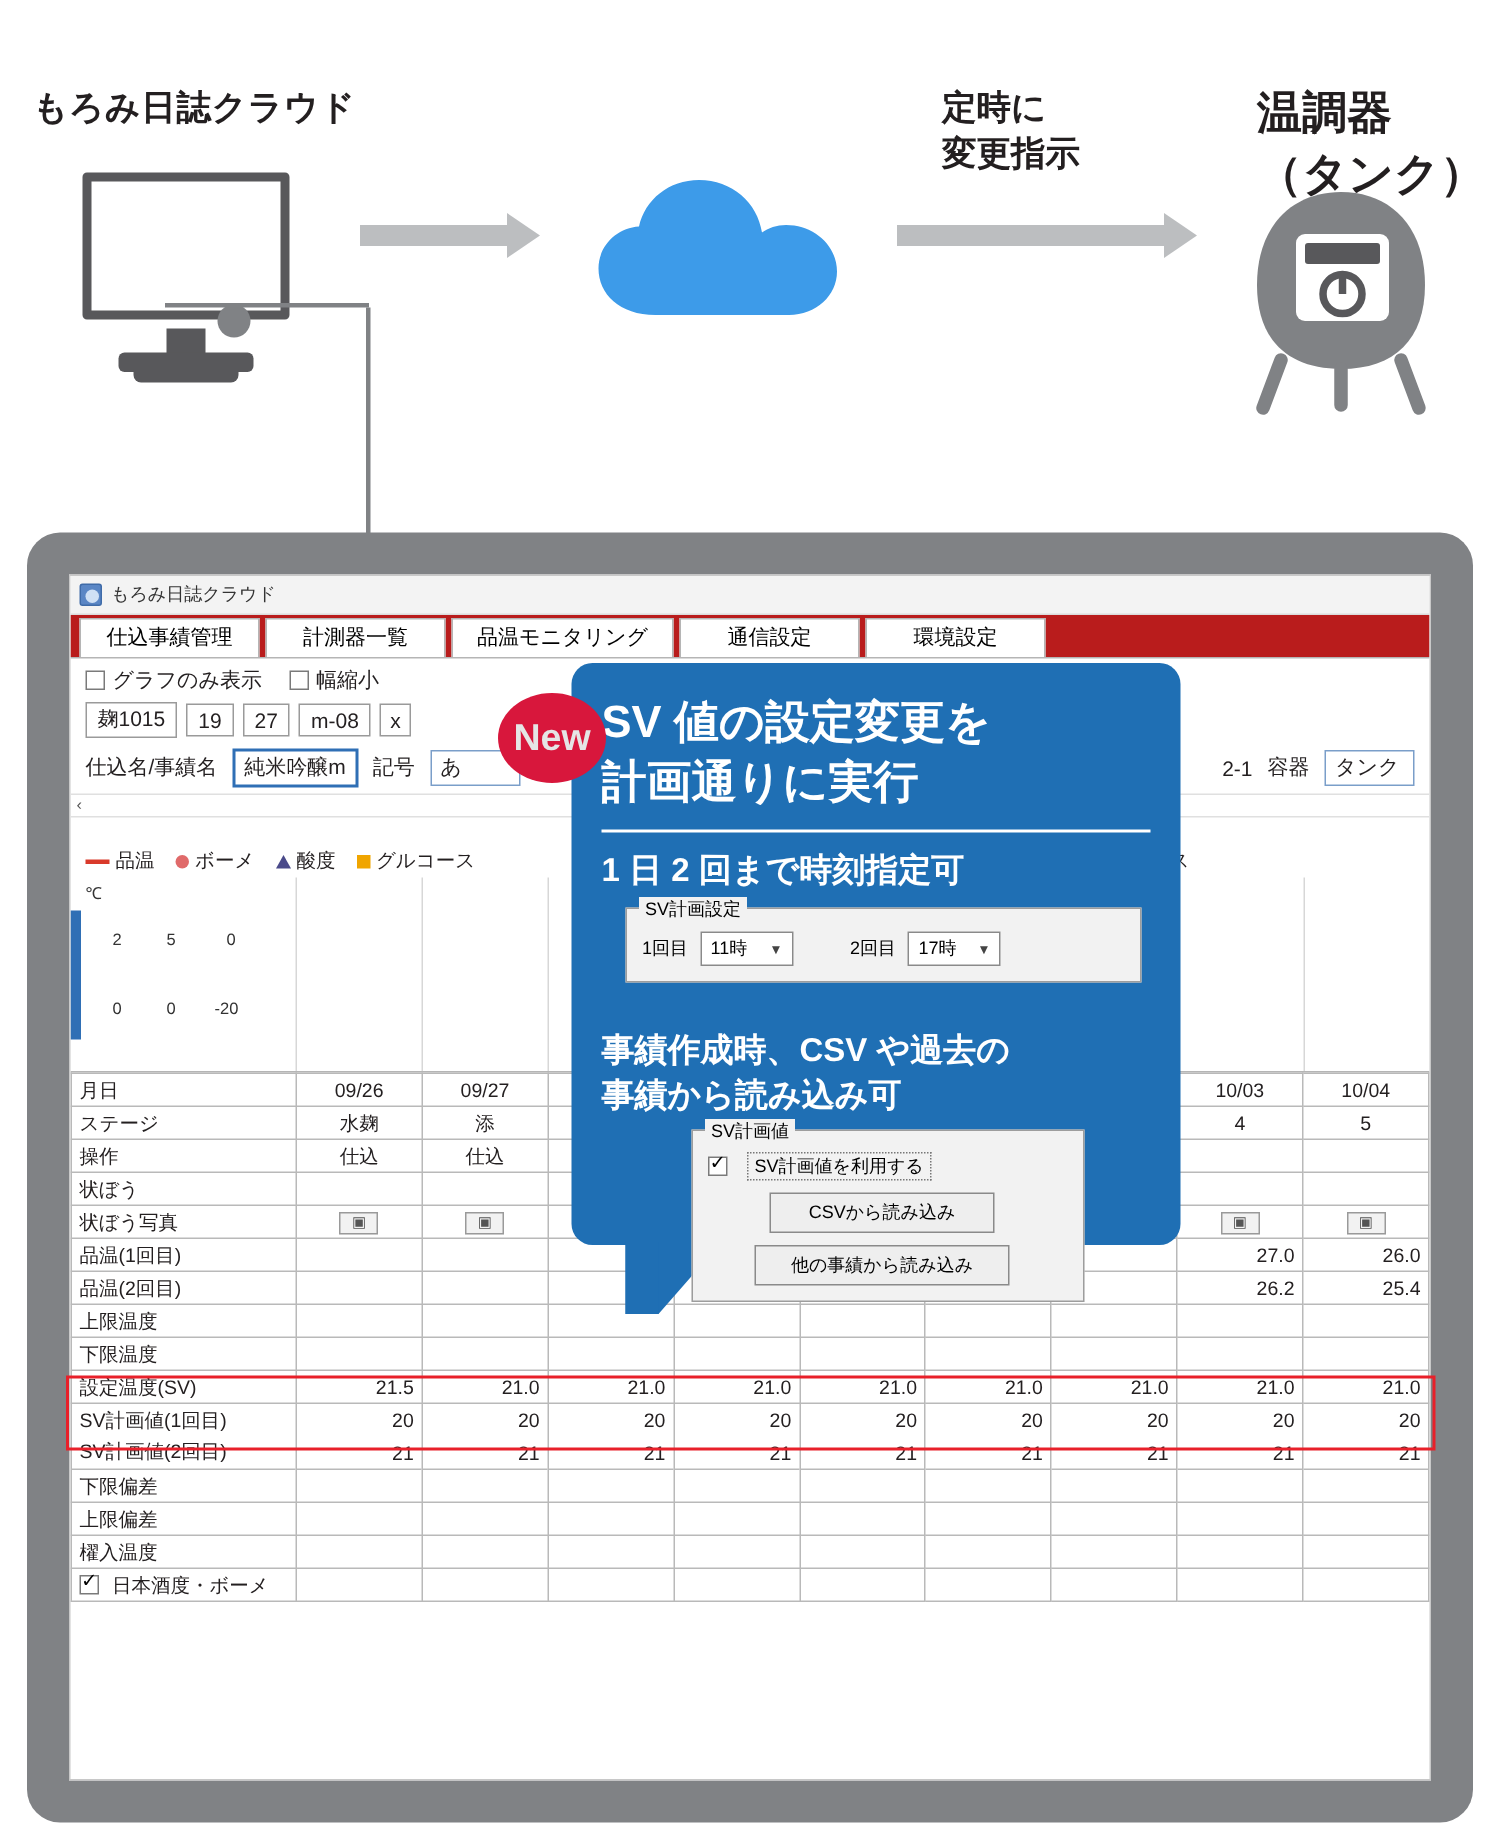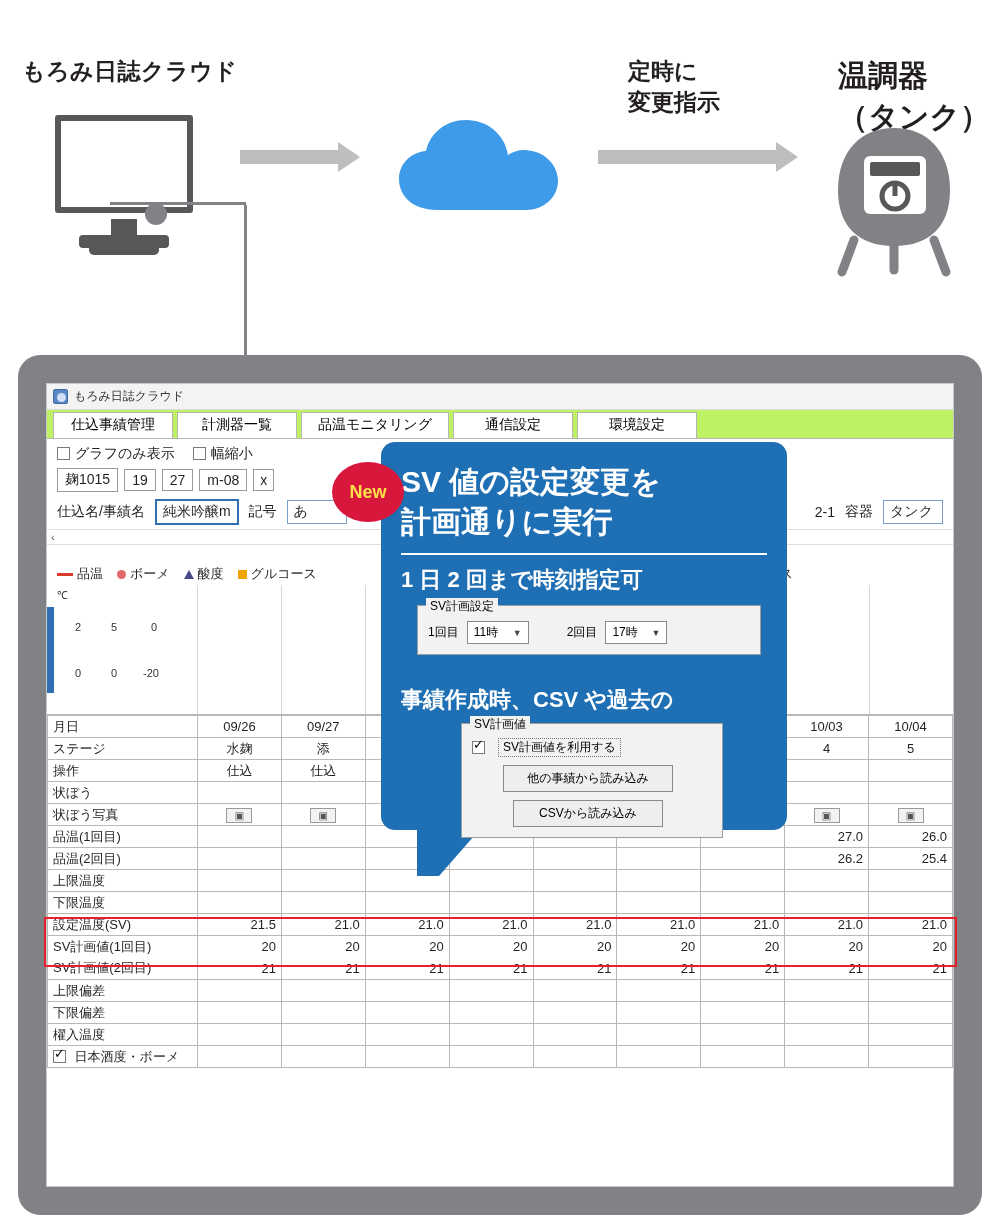--- a/index.html
+++ b/index.html
@@ -100,21 +100,21 @@
     width:15px; height:15px; margin-right:6px;
     background:#5a86c5; border:1px solid #3f6ba8; border-radius:2px;
     position:relative;
   }
   .app-icon:after{
     content:""; position:absolute; left:3px; top:3px; width:9px; height:9px;
     background:#cfe0f5; border-radius:50%;
   }
 
   
-  .tabs { display:flex; height:28px; background:#bef264; padding-left:6px; padding-top:2px; }
+  .tabs { display:flex; height:28px; background:#b91c1c; padding-left:6px; padding-top:2px; }
   .tab {
     border:1px solid #b5b5b5; border-bottom:none;
     background:#fff; font-size:14px; color:#000;
     padding:3px 16px 0 16px; margin-right:4px;
     min-width:120px; text-align:center;
   }
   .tab.active { background:#fff; font-weight:normal; }
   .tab-sep { height:1px; background:#b5b5b5; }
 
   
@@ -206,21 +206,21 @@
   .combo .cv { margin-right:10px; }
   .combo .arw { font-size:9px; color:#444; }
   .gbtn {
     border:1px solid #8a8a8a; background:#eeeeee; padding:4px 10px; font-size:12px; text-align:center;
   }
 
   
   .new-badge {
     position:absolute; left:332px; top:462px; width:72px; height:60px;
     background:#d8173c; border-radius:50%;
-    color:#fde047; font-size:18px; font-weight:bold;
+    color:#e5e5e5; font-size:25px; font-weight:bold;
     display:flex; align-items:center; justify-content:center;
     z-index:40;
   }
 </style>
 </head>
 <body>
 
 <div class="diagram">
 
   <div class="label-cloud-title">もろみ日誌クラウド</div>
@@ -500,33 +500,33 @@
             <td class="val">21</td>
             <td class="val">21</td>
             <td class="val">21</td>
             <td class="val">21</td>
             <td class="val">21</td>
             <td class="val">21</td>
             <td class="val">21</td>
             <td class="val">21</td>
           </tr>
           <tr>
+            <td class="rowhdr">下限偏差</td>
+            <td class="val"></td>
+            <td class="val"></td>
+            <td class="val"></td>
+            <td class="val"></td>
+            <td class="val"></td>
+            <td class="val"></td>
+            <td class="val"></td>
+            <td class="val"></td>
+            <td class="val"></td>
+          </tr>
+          <tr>
             <td class="rowhdr">上限偏差</td>
-            <td class="val"></td>
-            <td class="val"></td>
-            <td class="val"></td>
-            <td class="val"></td>
-            <td class="val"></td>
-            <td class="val"></td>
-            <td class="val"></td>
-            <td class="val"></td>
-            <td class="val"></td>
-          </tr>
-          <tr>
-            <td class="rowhdr">下限偏差</td>
             <td class="val"></td>
             <td class="val"></td>
             <td class="val"></td>
             <td class="val"></td>
             <td class="val"></td>
             <td class="val"></td>
             <td class="val"></td>
             <td class="val"></td>
             <td class="val"></td>
           </tr>
@@ -587,28 +587,29 @@
       <span>2回目</span>
       <span class="combo">
         <span class="cv">17時</span>
         <span class="arw">▼</span>
       </span>
     </div>
   </div>
 
   <h3>
     <span>事績作成時、CSV や過去の</span><br>
+    <span>事績から読み込み可</span>
   </h3>
 
   <div class="mini-panel" style="margin:6px 44px 0 60px;">
     <span class="legend-txt">SV計画値</span>
     <div class="mp-row" style="margin-top:8px">
       <span class="cb checked"></span>
       <span style="border:1px dotted #777; padding:0 4px;">SV計画値を利用する</span>
     </div>
     <div class="mp-row" style="justify-content:center; margin-top:8px;">
+      <span class="gbtn" style="min-width:150px">CSVから読み込み</span>
+    </div>
+    <div class="mp-row" style="justify-content:center; margin-top:8px;">
       <span class="gbtn" style="min-width:170px">他の事績から読み込み</span>
     </div>
-    <div class="mp-row" style="justify-content:center; margin-top:8px;">
-      <span class="gbtn" style="min-width:150px">CSVから読み込み</span>
-    </div>
   </div>
 </div>
 
 </body></html>

